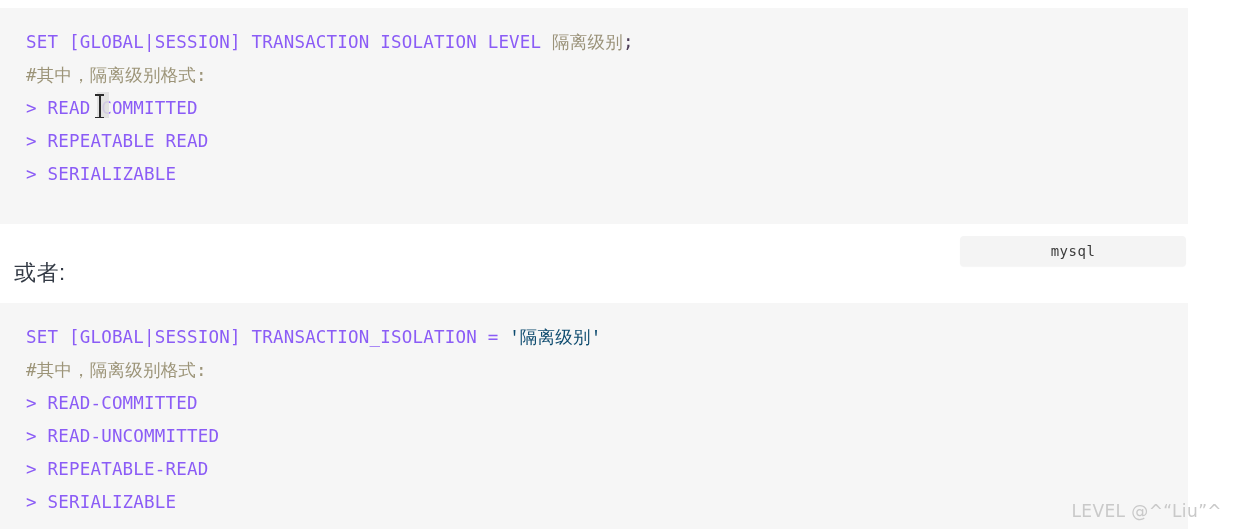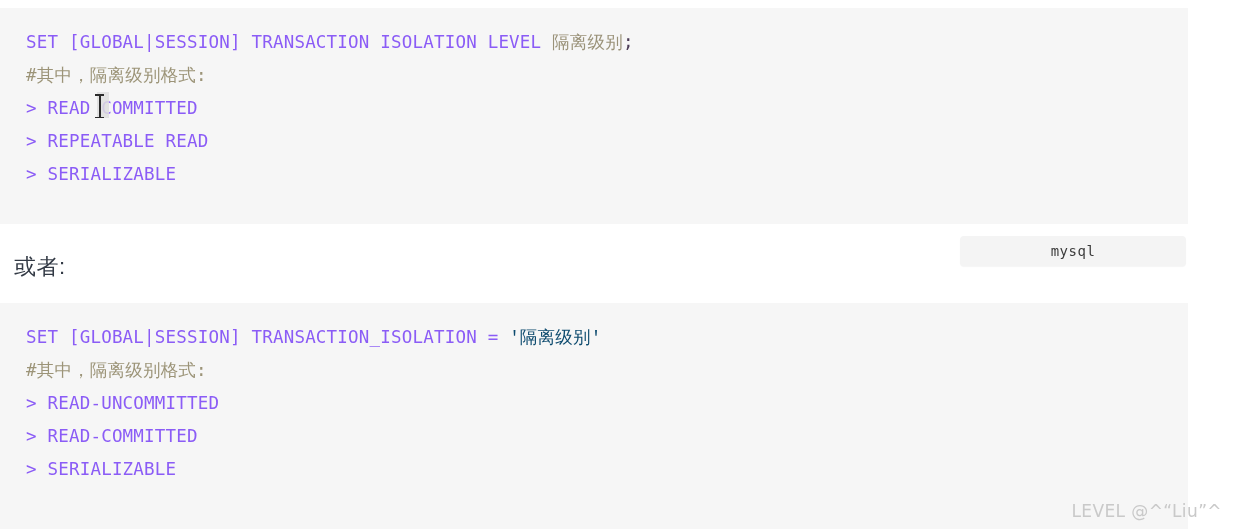--- a/index.html
+++ b/index.html
@@ -70,21 +70,21 @@
     font-family: "DejaVu Sans Mono", "Liberation Mono", monospace;
     font-size: 14px;
     color: #3c3c3c;
     letter-spacing: 0.5px;
   }
 
   
   .para {
     position: absolute;
     left: 14px;
-    top: 252px;
+    top: 258px;
     font-family: Liberation Sans, sans-serif;
     font-size: 22px;
     color: #333a45;
     letter-spacing: 0.5px;
   }
 
   
   .caret-artifact {
     position: absolute;
     left: 97px;
@@ -157,21 +157,22 @@
   <div class="lang-chip">
     <span class="lang-chip-label">mysql</span>
   </div>
 
   <div class="para">或者:</div>
 
   <div class="code-block" id="code-block-2">
     <div class="code-lines" id="cb2-lines">
         <div class="code-line"><span class="tok-plain">SET [GLOBAL|SESSION] TRANSACTION_ISOLATION = </span><span class="tok-string">'隔离级别'</span></div>
         <div class="code-line"><span class="tok-comment">#其中，隔离级别格式:</span></div>
+        <div class="code-line"><span class="tok-plain">&gt; READ-COMMITTED</span></div>
         <div class="code-line"><span class="tok-plain">&gt; READ-UNCOMMITTED</span></div>
-        <div class="code-line"><span class="tok-plain">&gt; READ-COMMITTED</span></div>
+        <div class="code-line"><span class="tok-plain">&gt; REPEATABLE-READ</span></div>
         <div class="code-line"><span class="tok-plain">&gt; SERIALIZABLE</span></div>
       </div>
   </div>
 
   <div class="watermark">LEVEL @^“Liu”^</div>
 
 </div>
 
 </body></html>

